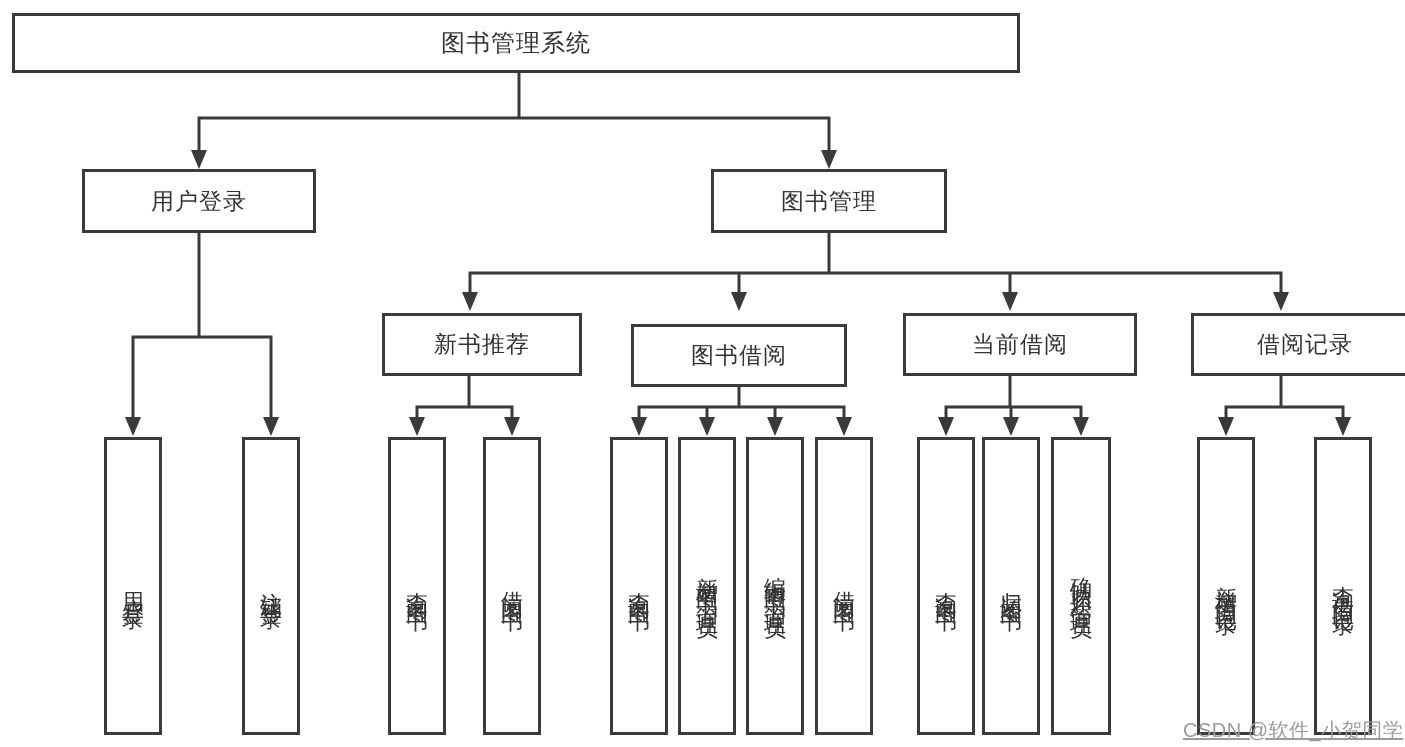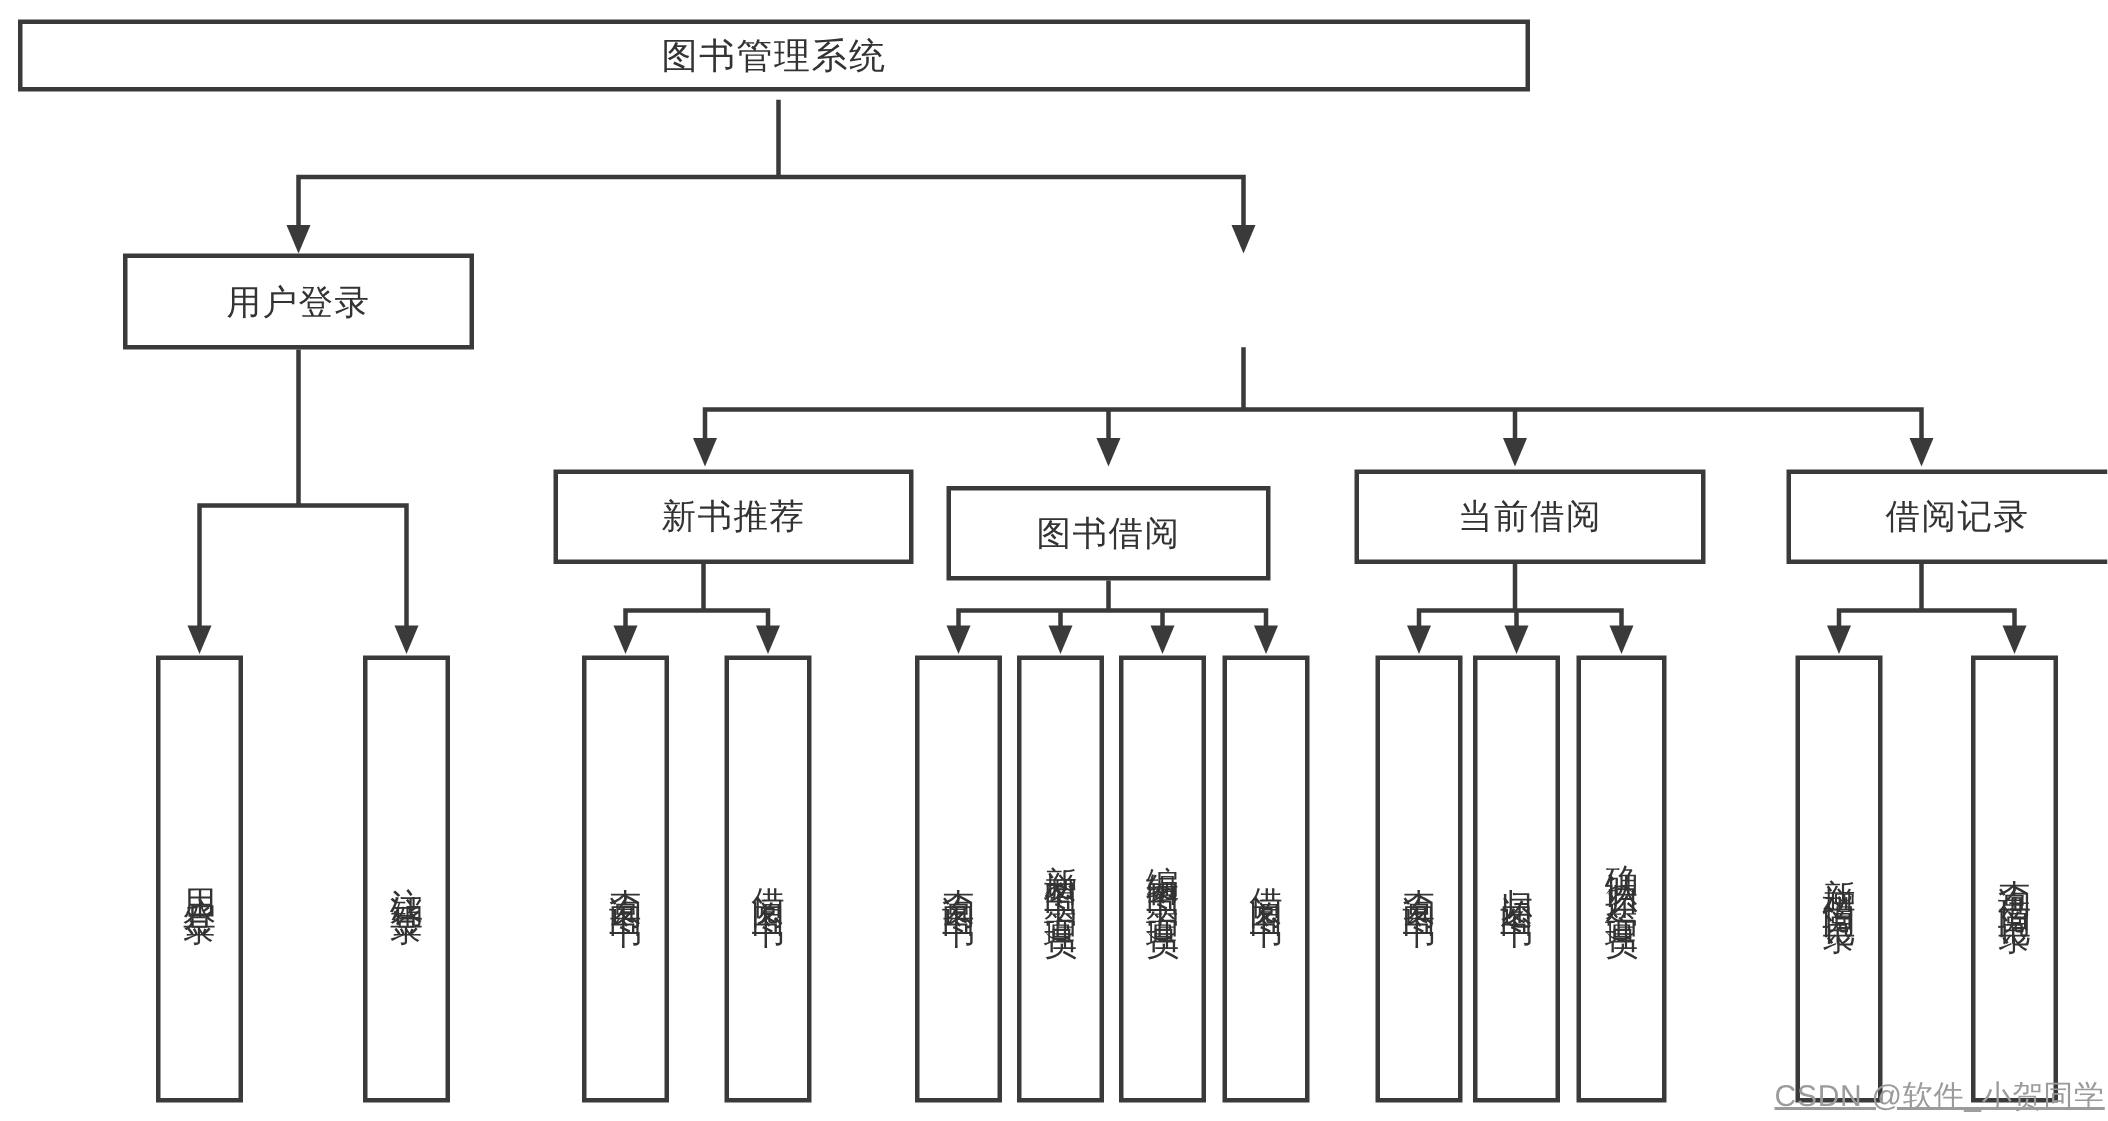--- a/index.html
+++ b/index.html
@@ -78,29 +78,32 @@
       <polygon points="767,417 783,417 775,436"></polygon>
       <polygon points="836,417 852,417 844,436"></polygon>
       <polygon points="938,417 954,417 946,436"></polygon>
       <polygon points="1003,417 1019,417 1011,436"></polygon>
       <polygon points="1073,417 1089,417 1081,436"></polygon>
       <polygon points="1218,417 1234,417 1226,436"></polygon>
       <polygon points="1335,417 1351,417 1343,436"></polygon>
     </g>
   </svg>
 
-  <div class="node h root" style="left:12px;top:13px;width:1008px;height:48px">
+  <div class="node h root" style="left:12px;top:13px;width:1008px;height:60px">
     <span>图书管理系统</span>
   </div>
 
   <div class="node h" style="left:82px;top:169px;width:234px;height:64px">
     <span>用户登录</span>
   </div>
+  <div class="node h" style="left:711px;top:169px;width:236px;height:64px">
+    <span>图书管理</span>
+  </div>
 
-  <div class="node h" style="left:369px;top:313px;width:240px;height:63px">
+  <div class="node h" style="left:382px;top:313px;width:200px;height:63px">
     <span>新书推荐</span>
   </div>
   <div class="node h" style="left:631px;top:324px;width:216px;height:63px">
     <span>图书借阅</span>
   </div>
   <div class="node h" style="left:903px;top:313px;width:234px;height:63px">
     <span>当前借阅</span>
   </div>
   <div class="node h" style="left:1191px;top:313px;width:228px;height:63px">
     <span>借阅记录</span>

